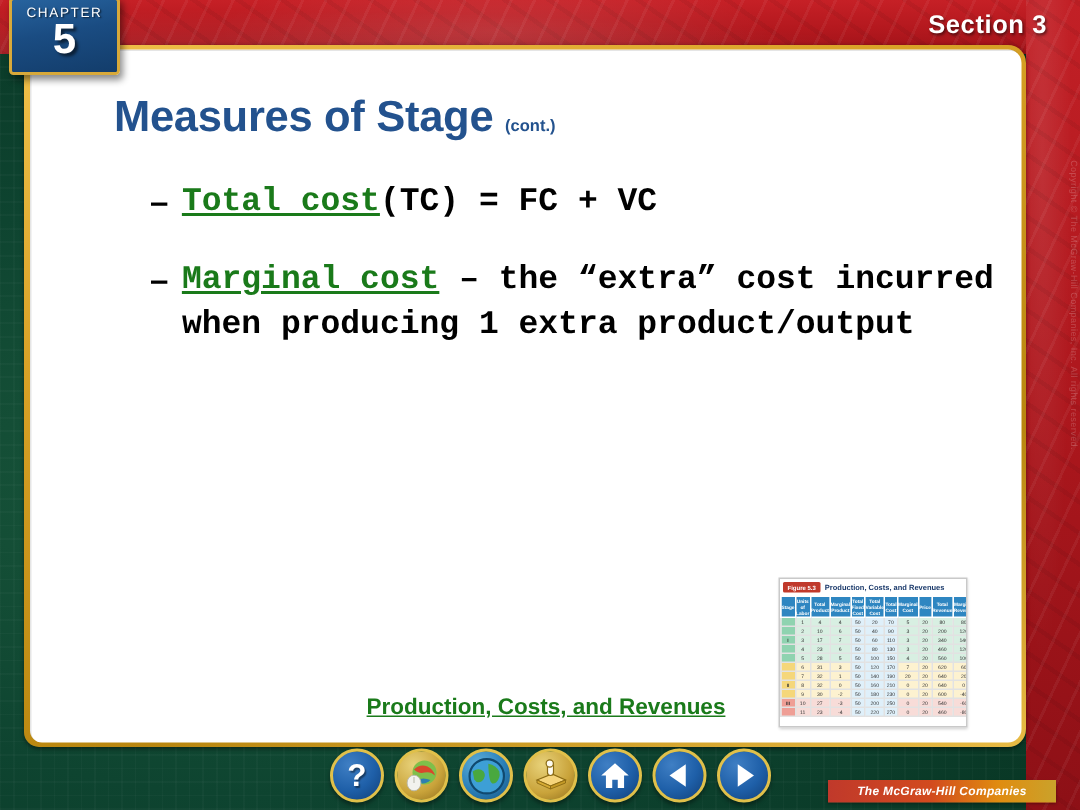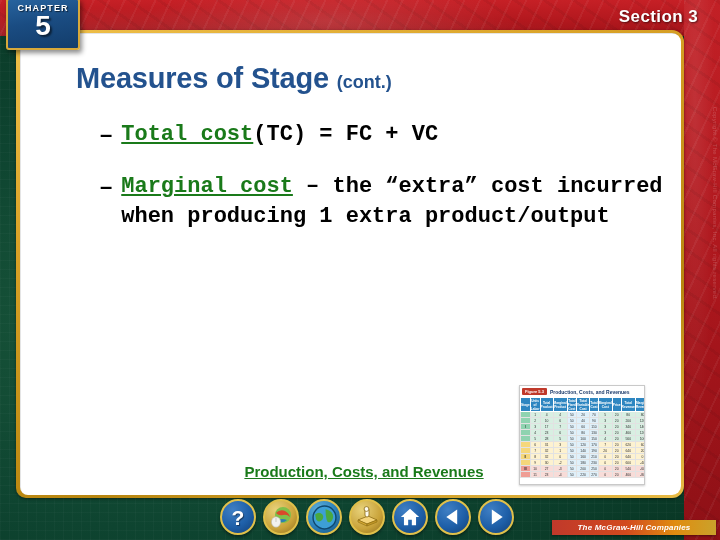--- a/index.html
+++ b/index.html
@@ -75,36 +75,36 @@
     position:absolute;left:6px;top:-2px;width:70px;height:48px;
     background:linear-gradient(170deg,#27639e 0%,#1a4c82 45%,#133d6b 100%);
     border:2px solid #d8a93a;
     border-radius:3px;
     box-shadow:2px 3px 5px rgba(0,0,0,.45);
     z-index:6;
     overflow:hidden;
   }
   .chapter-badge .cap{
     position:absolute;left:0;right:0;top:3px;text-align:center;
-    color:#fff;font-size:9px;font-weight:bold;letter-spacing:1.1px;
+    color:#fff;font-size:9px;font-weight:normal;letter-spacing:1.1px;
     text-shadow:1px 1px 1px rgba(0,0,0,.6);
   }
   .chapter-badge .num{
     position:absolute;left:0;right:0;top:11px;text-align:center;
     color:#fff;font-size:28px;font-weight:bold;line-height:30px;
     text-shadow:2px 2px 2px rgba(0,0,0,.55);
   }
 
   
   .title{
     position:absolute;left:76px;top:62px;
     color:#23528e;font-size:29px;font-weight:bold;letter-spacing:-.2px;
     white-space:nowrap;
   }
-  .title .cont{font-size:18px;font-weight:bold;letter-spacing:0;}
+  .title .cont{font-size:11px;font-weight:bold;letter-spacing:0;}
 
   .bullets{position:absolute;left:100px;top:120px;width:585px;}
   .bullet{
     display:flex;align-items:flex-start;
     color:#000;font-size:22px;font-weight:bold;line-height:30px;
     margin-bottom:22px;
   }
   .dash{flex:0 0 auto;margin-right:9px;}
   .btext{flex:1 1 auto;font-family:Liberation Mono, monospace;}
   .kw{color:#1a7a1a;text-decoration:underline;}
@@ -161,21 +161,21 @@
     box-shadow:0 2px 3px rgba(0,0,0,.4);
     position:relative;overflow:hidden;
   }
   .nb-blue{background:radial-gradient(circle at 34% 28%,#3f7fc4 0%,#1e5fa8 55%,#123f76 100%);}
   .nb-gold{background:radial-gradient(circle at 34% 28%,#e8d27a 0%,#c9a33a 60%,#8f6d1c 100%);}
   .nb-globe{background:radial-gradient(circle at 34% 28%,#5fb0dd 0%,#2a7fb8 55%,#15527e 100%);}
   .navbtn .glyph{color:#fff;font-size:21px;font-weight:bold;line-height:1;text-shadow:1px 1px 1px rgba(0,0,0,.45);}
   .navbtn svg{display:block;}
 
   .logo{
-    position:absolute;left:552px;top:520px;width:164px;height:15px;
+    position:absolute;left:552px;top:520px;width:152px;height:15px;
     background:linear-gradient(90deg,#c0392b 0%,#d24a1e 45%,#e08c10 75%,#caa22b 100%);
     display:flex;align-items:center;justify-content:center;
     color:#fff;font-size:8px;font-style:italic;font-weight:bold;
     letter-spacing:.2px;white-space:nowrap;
     box-shadow:0 1px 2px rgba(0,0,0,.4);
   }
   .copyright-v{
     position:absolute;right:2px;top:300px;
     transform:rotate(90deg);transform-origin:right top;
     color:rgba(255,255,255,.20);font-size:6px;letter-spacing:.3px;

